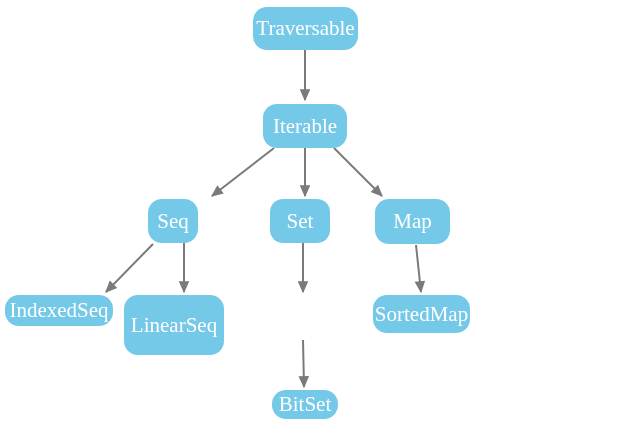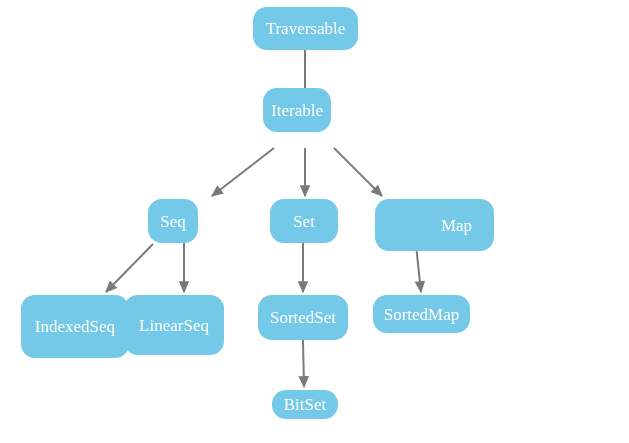--- a/index.html
+++ b/index.html
@@ -35,30 +35,30 @@
     stroke:none;
   }
   .node{
     position:absolute;
     background:var(--node-fill);
     color:var(--node-text);
     border-radius:14px;
     display:flex;
     align-items:center;
     justify-content:center;
-    font-size:17px;
+    font-size:21px;
     line-height:1;
     user-select:none;
   }
   .n-traversable{left:253px;top:7px;width:105px;height:43px;}
-  .n-iterable{left:263px;top:88px;width:68px;height:44px;}
+  .n-iterable{left:263px;top:104px;width:84px;height:44px;}
   .n-seq{left:148px;top:199px;width:50px;height:44px;}
-  .n-set{left:270px;top:199px;width:68px;height:44px;}
-  .n-map{left:375px;top:199px;width:75px;height:52px;padding-left:44px;}
-  .n-indexedseq{left:5px;top:295px;width:108px;height:63px;margin-left:16px;}
+  .n-set{left:270px;top:199px;width:60px;height:44px;border-radius:13px;}
+  .n-map{left:375px;top:199px;width:75px;height:45px;}
+  .n-indexedseq{left:5px;top:295px;width:108px;height:31px;}
   .n-linearseq{left:124px;top:295px;width:100px;height:60px;}
   .n-sortedset{left:258px;top:295px;width:90px;height:45px;}
   .n-sortedmap{left:373px;top:295px;width:97px;height:38px;}
   .n-bitset{left:272px;top:390px;width:66px;height:29px;}
 </style>
 </head>
 <body>
 
 <div class="canvas">
 
@@ -79,17 +79,16 @@
     <line class="edge" x1="303" y1="340" x2="304" y2="387" marker-end="url(#arrow)"></line>
   </svg>
 
   <div class="node n-traversable">Traversable</div>
   <div class="node n-iterable">Iterable</div>
   <div class="node n-seq">Seq</div>
   <div class="node n-set">Set</div>
   <div class="node n-map">Map</div>
   <div class="node n-indexedseq">IndexedSeq</div>
   <div class="node n-linearseq">LinearSeq</div>
-  <div class="node n-sortedset">SortedSet</div>
   <div class="node n-sortedmap">SortedMap</div>
   <div class="node n-bitset">BitSet</div>
 
 </div>
 
 </body></html>

